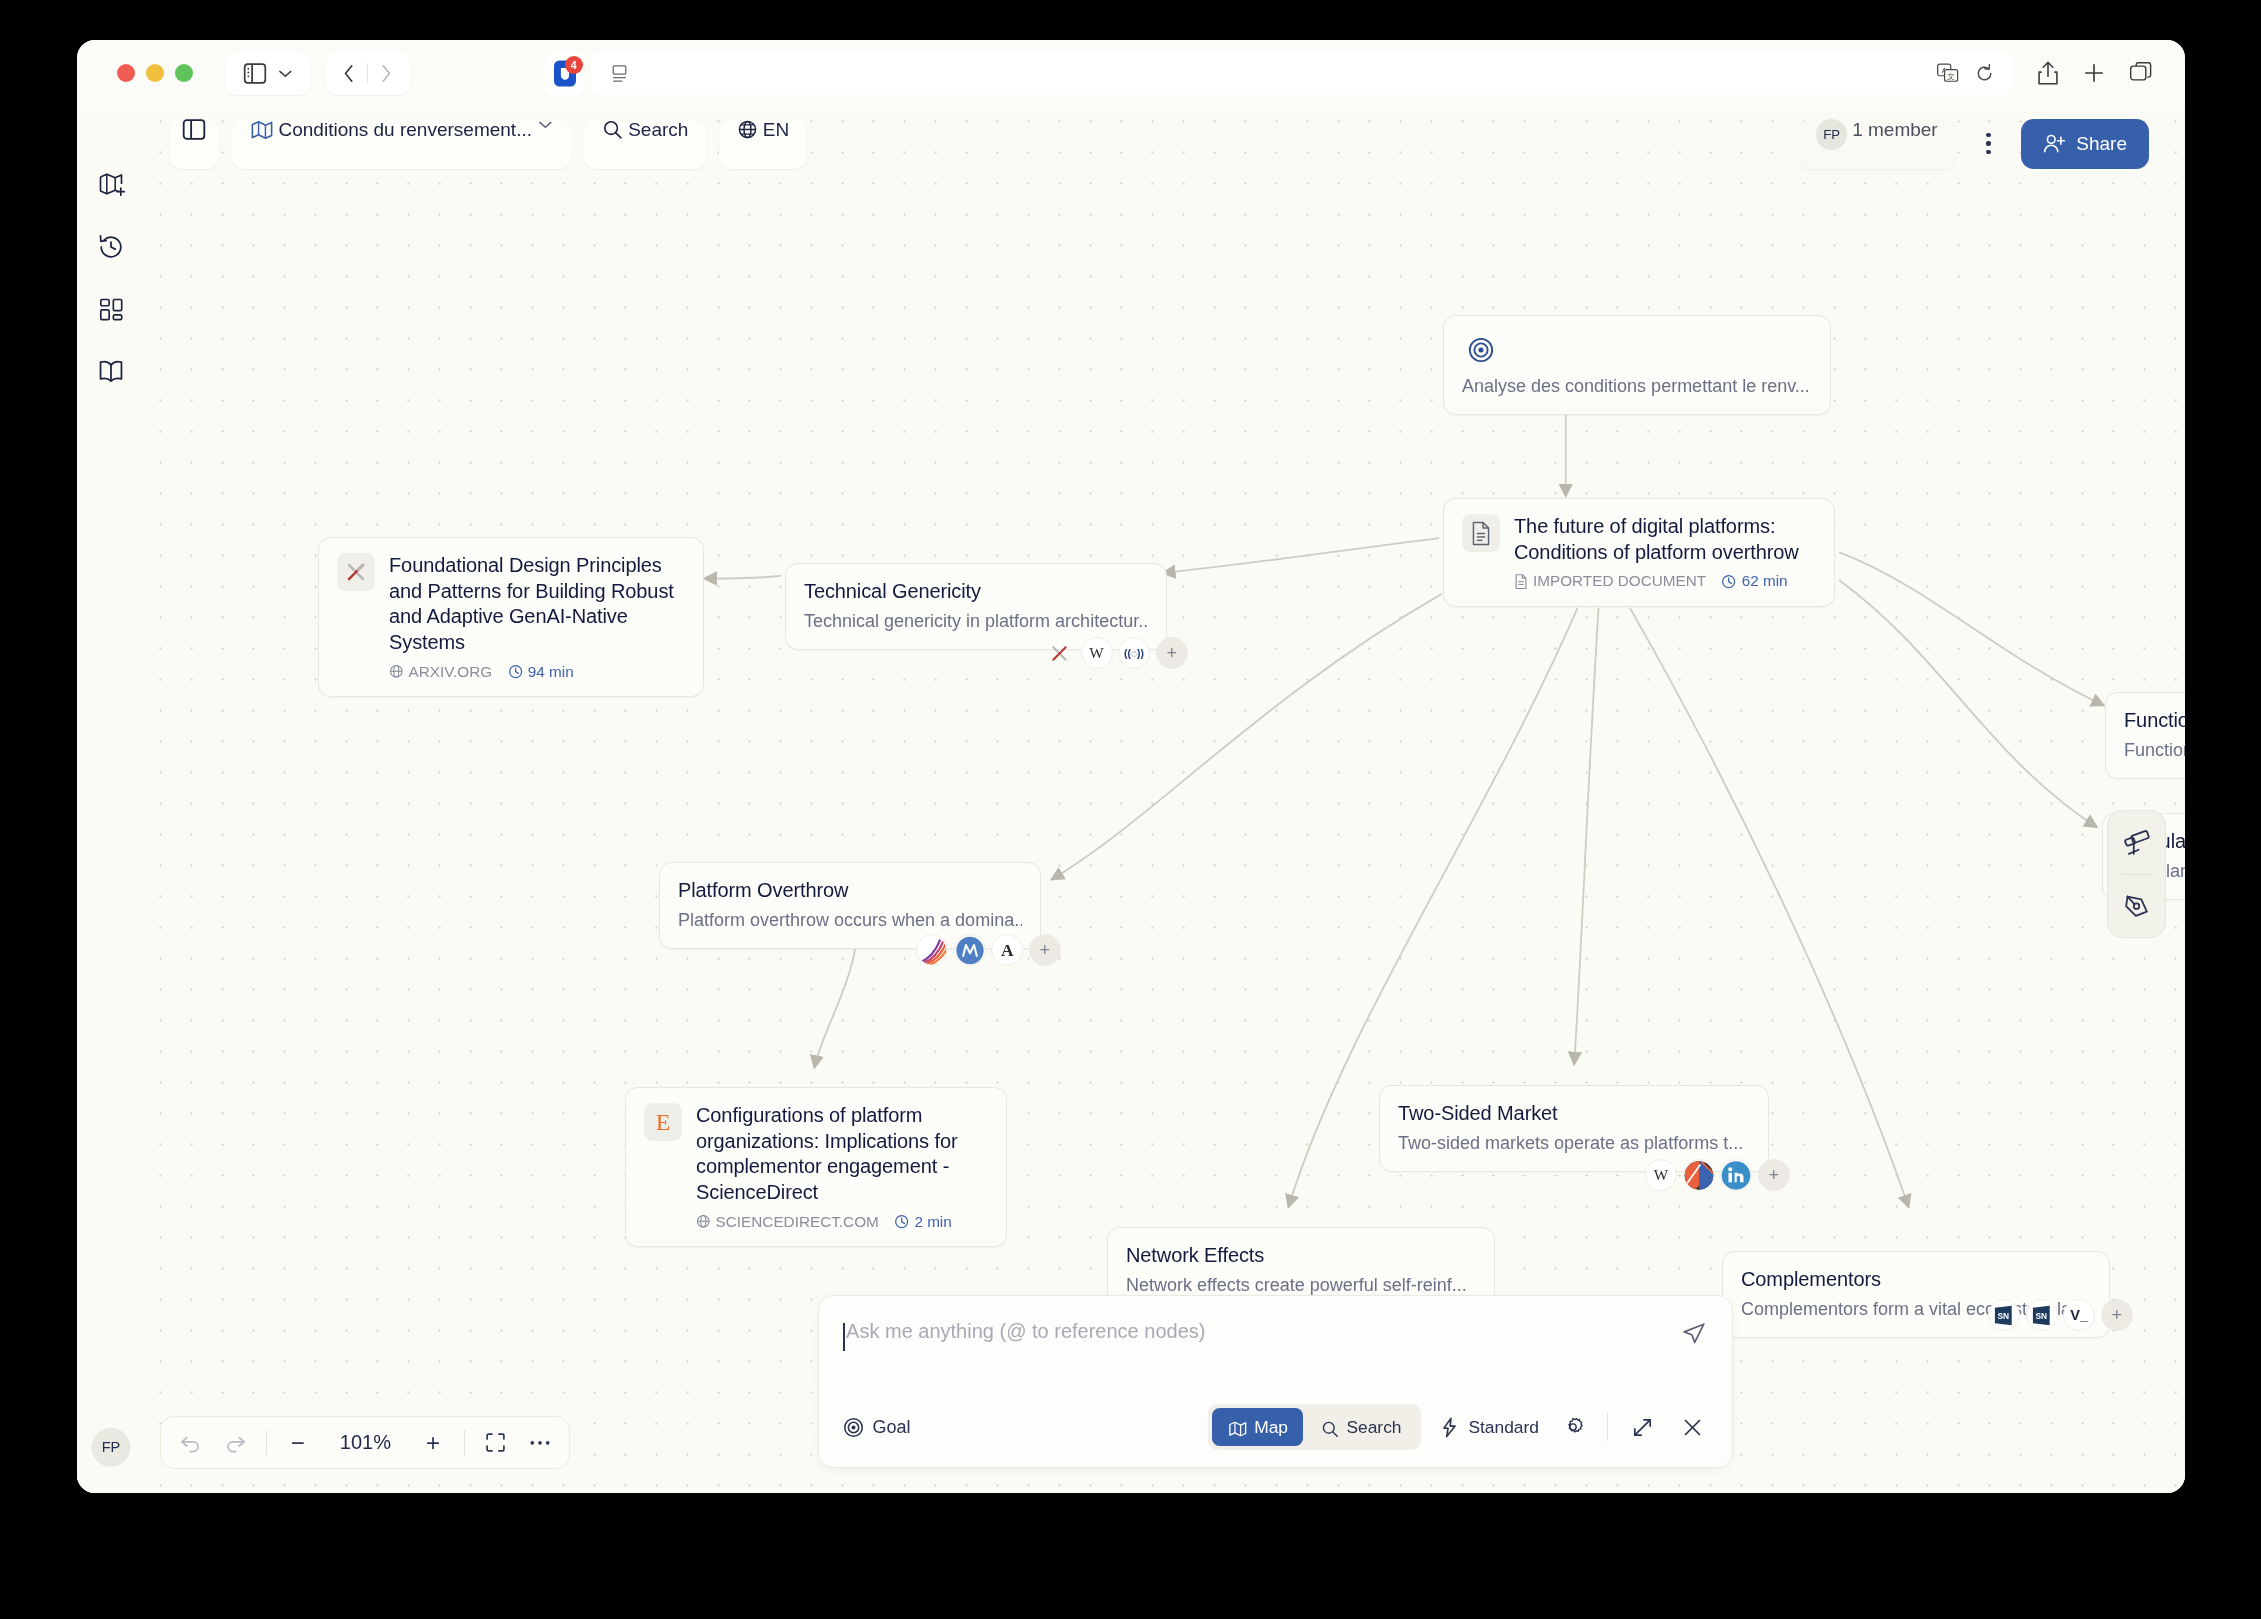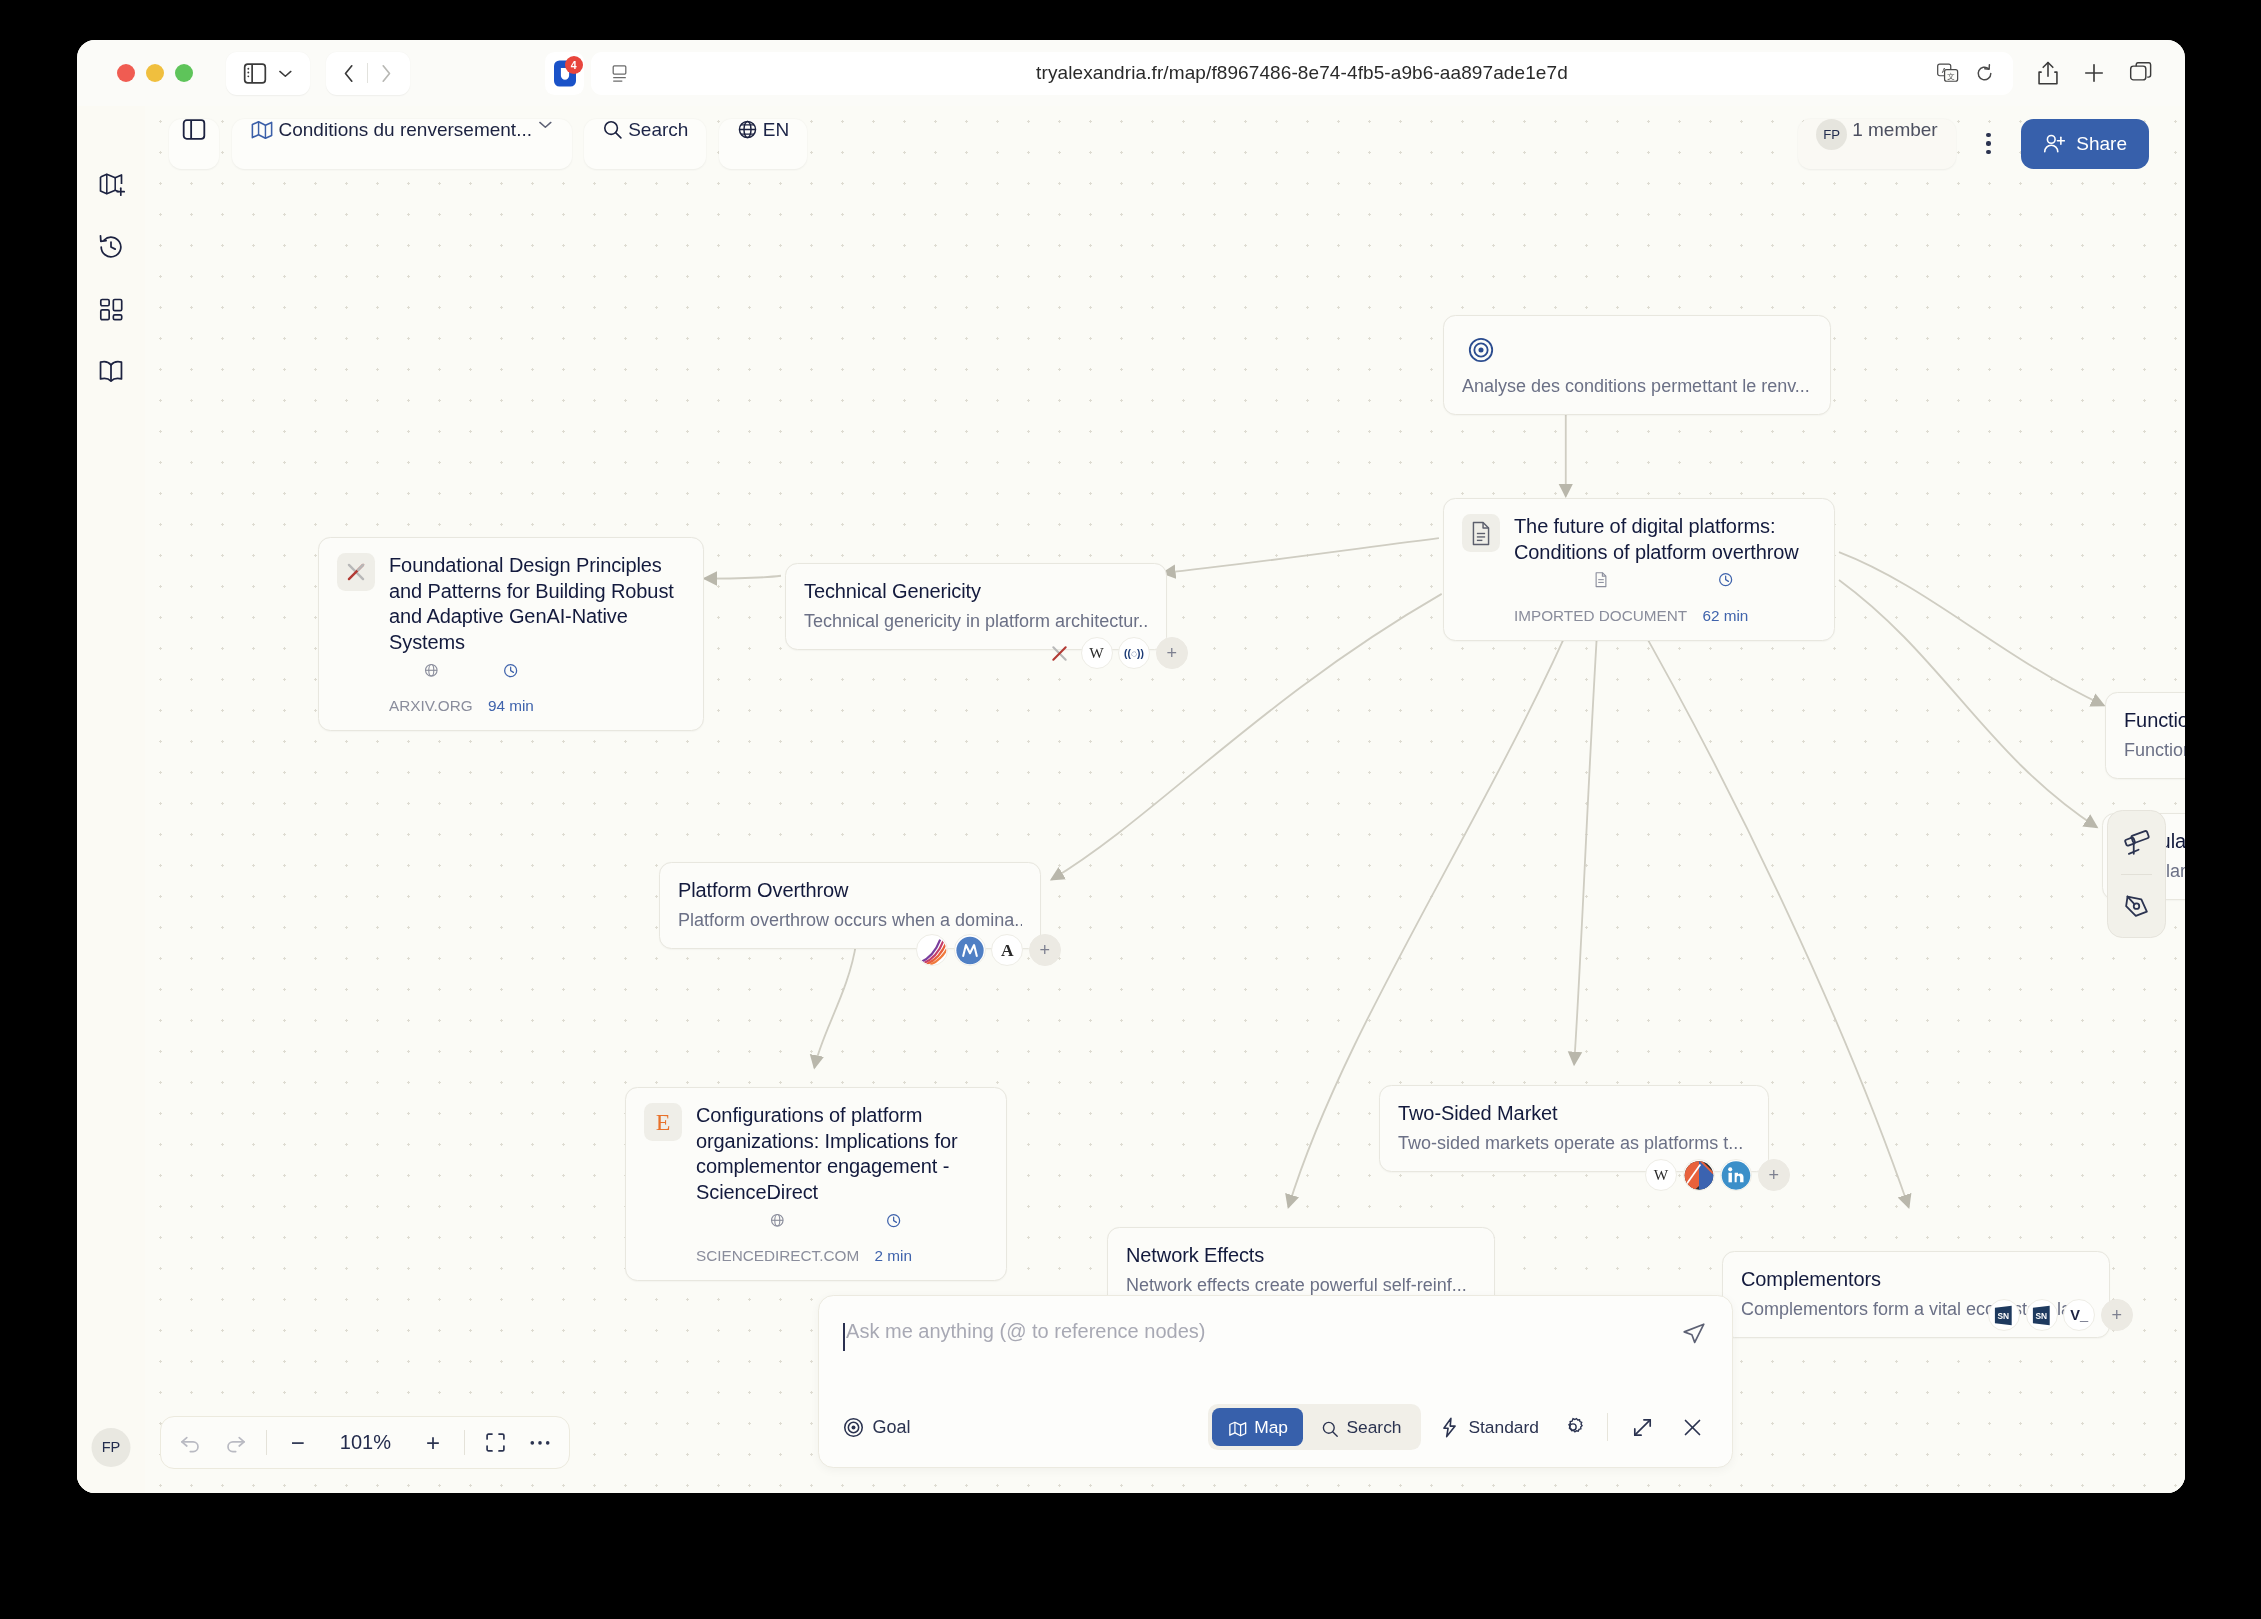--- a/index.html
+++ b/index.html
@@ -192,21 +192,21 @@
     border-radius: 8.4px;
     background: #efeee8;
     display: flex; align-items: center; justify-content: center;
     font-size: 21px;
   }
   .node-badge.plain { background: transparent; }
   .meta {
     display: flex; align-items: center; gap: 15.3px;
     margin-top: 7px; font-size: 15.3px; color: #8a8d9c;
   }
-  .meta .mi { display: flex; align-items: center; gap: 19px; flex-direction: column; }
+  .meta .mi { display: flex; align-items: center; gap: 5px; }
   .meta .time { color: #3f63ac; }
 
   
   .chips {
     position: absolute;
     display: flex; align-items: center; gap: 5.6px;
     z-index: 11;
   }
   .chip {
     width: 32px; height: 32px; border-radius: 50%;
@@ -345,21 +345,20 @@
     </div>
 
     <div class="urlbar">
       <span>
         <svg width="21" height="21" viewBox="0 0 30 30">
             <rect x="6" y="4" width="18" height="12" rx="1.6" fill="none" stroke="#6b6b6b" stroke-width="1.8"></rect>
             <line x1="6" y1="21" x2="24" y2="21" stroke="#6b6b6b" stroke-width="1.8"></line>
             <line x1="6" y1="26" x2="19" y2="26" stroke="#6b6b6b" stroke-width="1.8"></line>
           </svg>
       </span>
-      <span class="url-text">tryalexandria.fr/map/f8967486-8e74-4fb5-a9b6-aa897ade1e7d</span>
       <span class="url-right">
         <span>
           <svg width="24" height="22" viewBox="0 0 34 32">
               <rect x="2" y="3" width="19" height="17" rx="3" fill="none" stroke="#4a4a4a" stroke-width="1.8"></rect>
               <text x="11.5" y="16" font-size="11" text-anchor="middle" fill="#4a4a4a" font-family="Liberation Sans">A</text>
               <rect x="12" y="11" width="19" height="17" rx="3" fill="#fbfbf8" stroke="#4a4a4a" stroke-width="1.8"></rect>
               <text x="21.5" y="24" font-size="11" text-anchor="middle" fill="#4a4a4a" font-family="Liberation Sans">文</text>
             </svg>
         </span>
         <span>

